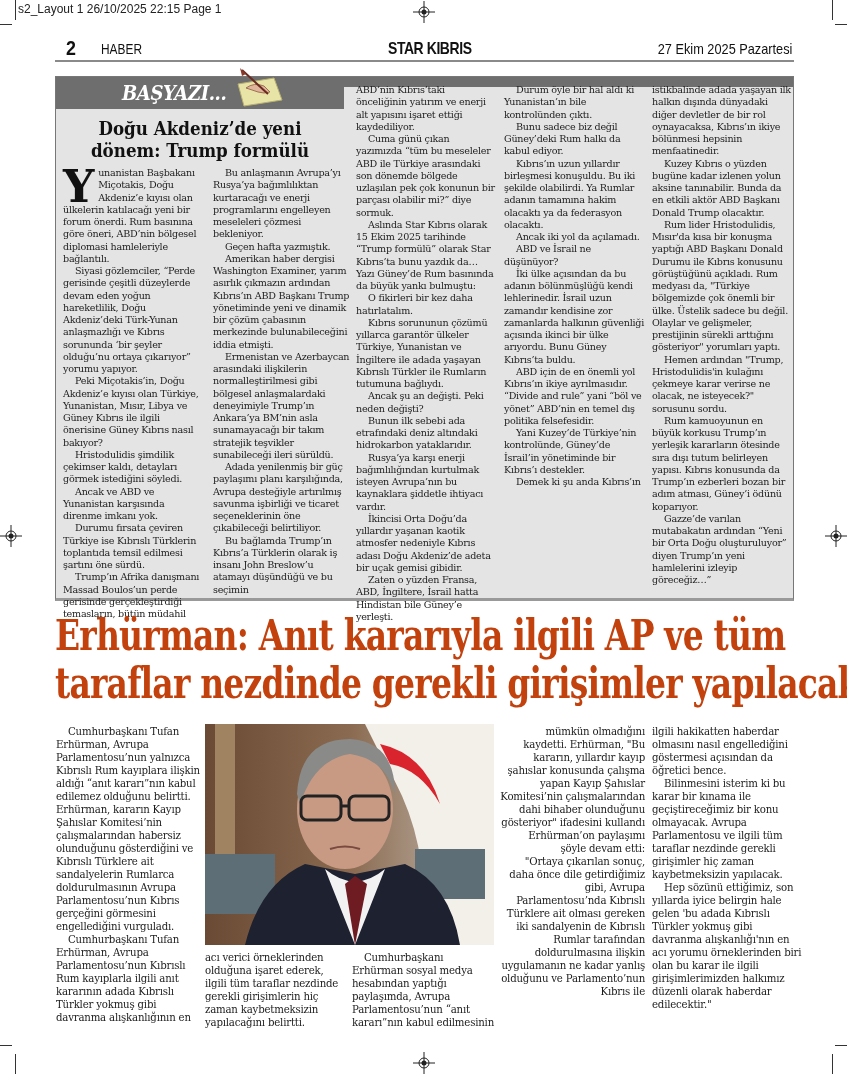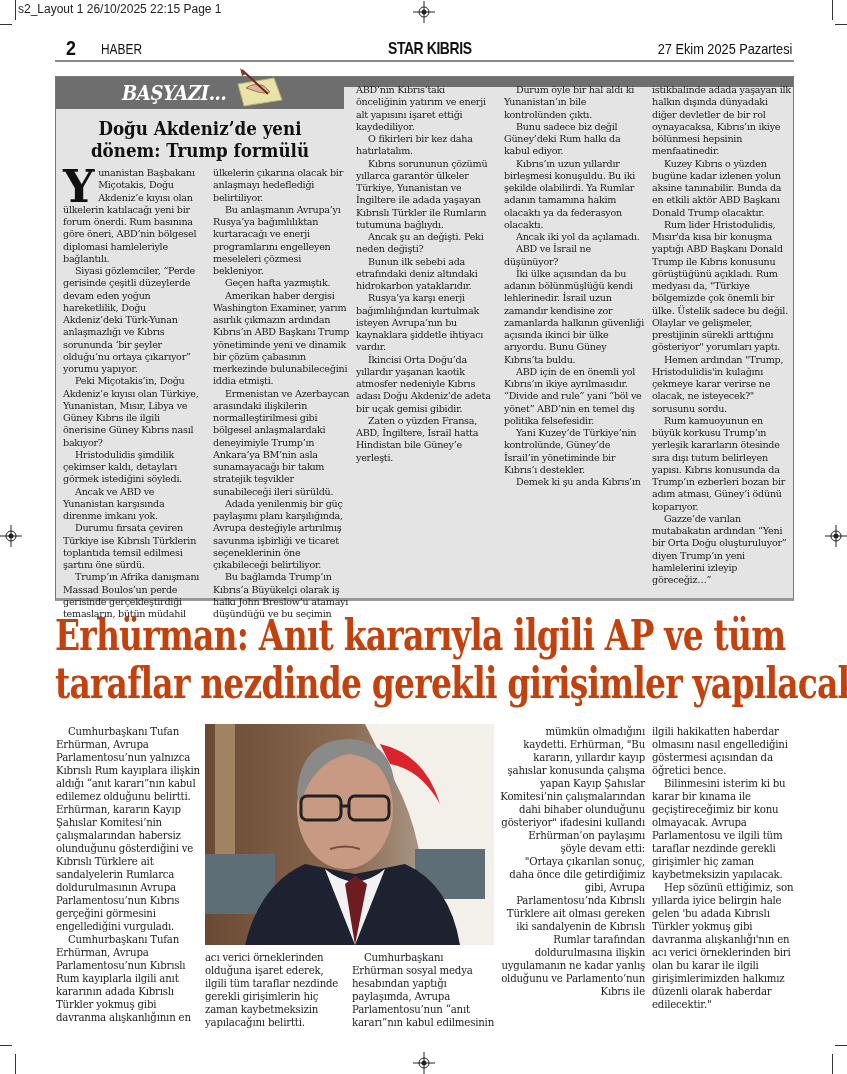--- a/index.html
+++ b/index.html
@@ -116,31 +116,32 @@
     <p class="first"><span class="dropcap">Y</span><span>unanistan Başbakanı Miçotakis, Doğu Akdeniz’e kıyısı olan ülkelerin katılacağı yeni bir forum önerdi. Rum basınına göre öneri, ABD’nin bölgesel diplomasi hamleleriyle bağlantılı.</span></p>
     <p>Siyasi gözlemciler, “Perde gerisinde çeşitli düzeylerde devam eden yoğun hareketlilik, Doğu Akdeniz’deki Türk-Yunan anlaşmazlığı ve Kıbrıs sorununda ‘bir şeyler olduğu’nu ortaya çıkarıyor” yorumu yapıyor.</p>
     <p>Peki Miçotakis’in, Doğu Akdeniz’e kıyısı olan Türkiye, Yunanistan, Mısır, Libya ve Güney Kıbrıs ile ilgili önerisine Güney Kıbrıs nasıl bakıyor?</p>
     <p>Hristodulidis şimdilik çekimser kaldı, detayları görmek istediğini söyledi.</p>
     <p>Ancak ve ABD ve Yunanistan karşısında direnme imkanı yok.</p>
     <p>Durumu fırsata çeviren Türkiye ise Kıbrıslı Türklerin toplantıda temsil edilmesi şartını öne sürdü.</p>
     <p>Trump’ın Afrika danışmanı Massad Boulos’un perde gerisinde gerçekleştirdiği temasların, bütün müdahil</p>
   </div>
 
   <div class="col" style="left:157px; top:90px; width:138px;">
-    <p class="first">ülkelerin çıkarına olacak bir anlaşmayı hedeflediği belirtiliyor.</p>
     <p>Bu anlaşmanın Avrupa’yı Rusya’ya bağımlılıktan kurtaracağı  ve enerji programlarını engelleyen meseleleri çözmesi bekleniyor.</p>
     <p>Geçen hafta yazmıştık.</p>
     <p>Amerikan haber dergisi Washington Examiner, yarım asırlık çıkmazın ardından Kıbrıs’ın ABD Başkanı Trump yönetiminde yeni ve dinamik bir çözüm çabasının merkezinde bulunabileceğini iddia etmişti.</p>
     <p>Ermenistan ve Azerbaycan arasındaki ilişkilerin normalleştirilmesi gibi bölgesel anlaşmalardaki deneyimiyle Trump’ın Ankara’ya BM’nin asla sunamayacağı bir takım stratejik teşvikler sunabileceği ileri sürüldü.</p>
     <p>Adada yenilenmiş bir güç paylaşımı planı karşılığında, Avrupa desteğiyle artırılmış savunma işbirliği ve ticaret seçeneklerinin öne çıkabileceği belirtiliyor.</p>
-    <p>Bu bağlamda Trump’ın Kıbrıs’a Büyükelçi olarak iş halkı John Breslow’u atamayı düşündüğü ve bu seçimin</p>
+    <p>Bu bağlamda Trump’ın Kıbrıs’a Türklerin olarak iş insanı John Breslow’u atamayı düşündüğü ve bu seçimin</p>
   </div>
 
   <div class="col" style="left:300px; top:7px; width:142px;">
     <p class="first">ABD’nin Kıbrıs’taki önceliğinin yatırım ve enerji alt yapısını işaret ettiği kaydediliyor.</p>
+    <p>Cuma günü çıkan yazımızda “tüm bu meseleler ABD ile Türkiye arasındaki son dönemde bölgede uzlaşılan pek çok konunun bir parçası olabilir mi?” diye sormuk.</p>
+    <p>Aslında Star Kıbrıs olarak 15 Ekim 2025 tarihinde “Trump formülü” olarak Star Kıbrıs’ta bunu yazdık da… Yazı Güney’de Rum basınında da büyük yankı bulmuştu:</p>
     <p>O fikirleri bir kez daha hatırlatalım.</p>
     <p>Kıbrıs sorununun çözümü yıllarca garantör ülkeler Türkiye, Yunanistan ve İngiltere ile adada yaşayan Kıbrıslı Türkler ile Rumların tutumuna bağlıydı.</p>
     <p>Ancak şu an değişti. Peki neden değişti?</p>
     <p>Bunun ilk sebebi ada etrafındaki deniz altındaki hidrokarbon yataklarıdır.</p>
     <p>Rusya’ya karşı enerji bağımlılığından kurtulmak isteyen Avrupa’nın bu kaynaklara şiddetle ihtiyacı vardır.</p>
     <p>İkincisi Orta Doğu’da yıllardır yaşanan kaotik atmosfer nedeniyle Kıbrıs adası Doğu Akdeniz’de adeta bir uçak gemisi gibidir.</p>
     <p>Zaten o yüzden Fransa, ABD, İngiltere, İsrail hatta Hindistan bile Güney’e yerleşti.</p>
   </div>
 
   <div class="col" style="left:448px; top:7px; width:142px;">
@@ -151,21 +152,21 @@
     <p>ABD ve İsrail ne düşünüyor?</p>
     <p>İki ülke açısından da bu adanın bölünmüşlüğü kendi lehlerinedir. İsrail uzun zamandır kendisine zor zamanlarda halkının güvenliği açısında ikinci bir ülke arıyordu. Bunu Güney Kıbrıs’ta buldu.</p>
     <p>ABD için de en önemli yol Kıbrıs’ın ikiye ayrılmasıdır. “Divide and rule” yani “böl ve yönet” ABD’nin en temel dış politika felsefesidir.</p>
     <p>Yani Kuzey’de Türkiye’nin kontrolünde, Güney’de İsrail’in yönetiminde bir Kıbrıs’ı destekler.</p>
     <p>Demek ki şu anda Kıbrıs’ın</p>
   </div>
 
   <div class="col" style="left:596px; top:7px; width:140px;">
     <p class="first">istikbalinde adada yaşayan ilk halkın dışında dünyadaki diğer devletler de bir rol oynayacaksa, Kıbrıs’ın ikiye bölünmesi hepsinin menfaatinedir.</p>
     <p>Kuzey Kıbrıs o yüzden bugüne kadar izlenen yolun aksine tanınabilir. Bunda da en etkili aktör ABD Başkanı Donald Trump olacaktır.</p>
-    <p>Rum lider Hristodulidis, Mısır'da kısa bir konuşma yaptığı ABD Başkanı Donald Trump ile Kıbrıs konusunu görüştüğünü açıkladı. Rum medyası da, "Türkiye bölgemizde çok önemli bir ülke. Üstelik sadece bu değil. Olaylar ve gelişmeler, prestijinin sürekli arttığını gösteriyor" yorumları yaptı.</p>
+    <p>Rum lider Hristodulidis, Mısır'da kısa bir konuşma yaptığı ABD Başkanı Donald Durumu ile Kıbrıs konusunu görüştüğünü açıkladı. Rum medyası da, "Türkiye bölgemizde çok önemli bir ülke. Üstelik sadece bu değil. Olaylar ve gelişmeler, prestijinin sürekli arttığını gösteriyor" yorumları yaptı.</p>
     <p>Hemen ardından "Trump, Hristodulidis'in kulağını çekmeye karar verirse ne olacak, ne isteyecek?" sorusunu sordu.</p>
     <p>Rum kamuoyunun en büyük korkusu Trump’ın yerleşik kararların ötesinde sıra dışı tutum belirleyen yapısı. Kıbrıs konusunda da Trump’ın ezberleri bozan bir adım atması, Güney’i ödünü koparıyor.</p>
     <p>Gazze’de varılan mutabakatın ardından “Yeni bir Orta Doğu oluşturuluyor” diyen Trump’ın yeni hamlelerini izleyip göreceğiz…”</p>
   </div>
 </div>
 
 <div class="headline">
   <span class="line">Erhürman: Anıt kararıyla ilgili AP ve tüm</span>
   <span class="line">taraflar nezdinde gerekli girişimler yapılacak</span>
 </div>
@@ -213,14 +214,14 @@
 
 <div class="story-col" style="left:500px; top:725px; width:145px;text-align:right;">
   <p class="noindent">mümkün olmadığını kaydetti. Erhürman, "Bu kararın, yıllardır kayıp şahıslar konusunda çalışma yapan Kayıp Şahıslar Komitesi’nin çalışmalarından dahi bihaber olunduğunu gösteriyor" ifadesini kullandı</p>
   <p>Erhürman’on paylaşımı şöyle devam etti:</p>
   <p>"Ortaya çıkarılan sonuç, daha önce dile getirdiğimiz gibi, Avrupa Parlamentosu’nda Kıbrıslı Türklere ait olması gereken iki sandalyenin de Kıbrıslı Rumlar tarafından doldurulmasına ilişkin uygulamanın ne kadar yanlış olduğunu ve Parlamento’nun Kıbrıs ile</p>
 </div>
 
 <div class="story-col" style="left:652px; top:725px; width:150px;">
   <p class="noindent">ilgili hakikatten haberdar olmasını nasıl engellediğini göstermesi açısından da öğretici bence.</p>
   <p>Bilinmesini isterim ki bu karar bir kınama ile geçiştireceğimiz bir konu olmayacak. Avrupa Parlamentosu ve ilgili tüm taraflar nezdinde gerekli girişimler hiç zaman kaybetmeksizin yapılacak.</p>
-  <p>Hep sözünü ettiğimiz, son yıllarda iyice belirgin hale gelen 'bu adada Kıbrıslı Türkler yokmuş gibi davranma alışkanlığı'nın en acı verici örneklerinden biri olan bu karar ile ilgili girişimlerimizden halkımız düzenli olarak haberdar edilecektir."</p>
+  <p>Hep sözünü ettiğimiz, son yıllarda iyice belirgin hale gelen 'bu adada Kıbrıslı Türkler yokmuş gibi davranma alışkanlığı'nın en acı yorumu örneklerinden biri olan bu karar ile ilgili girişimlerimizden halkımız düzenli olarak haberdar edilecektir."</p>
 </div>
 
 </body></html>

